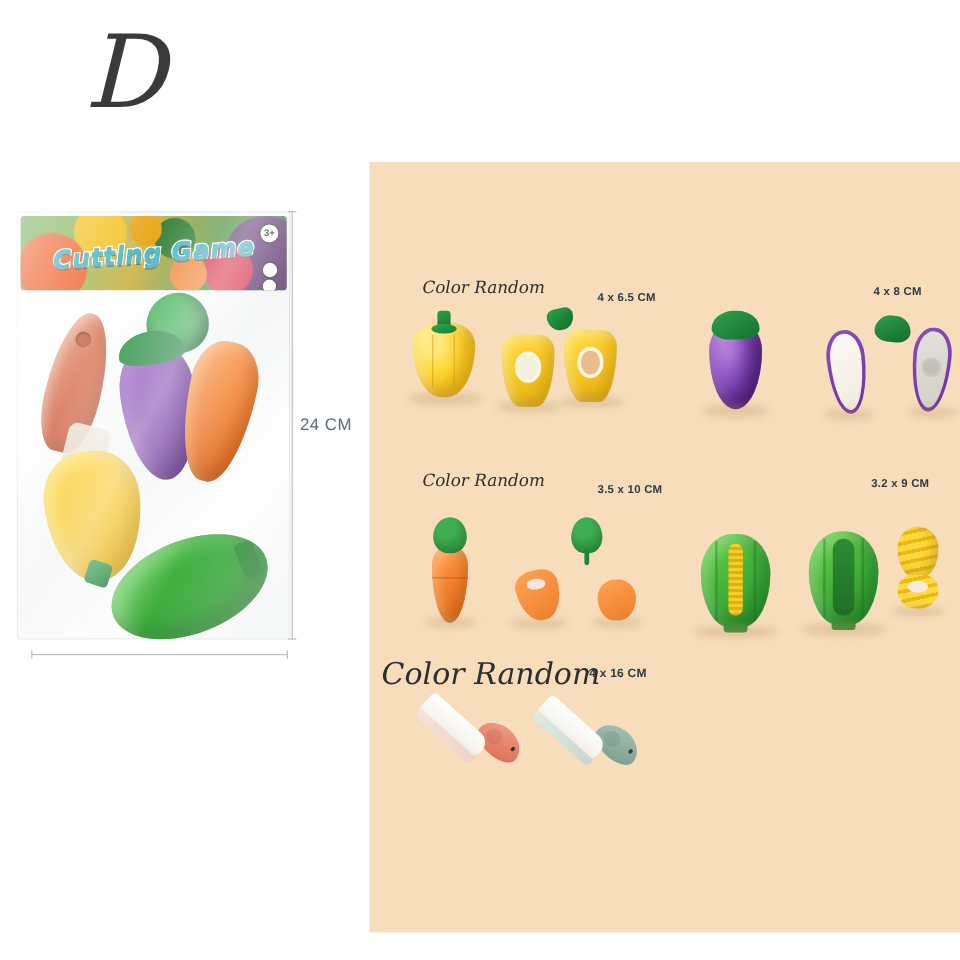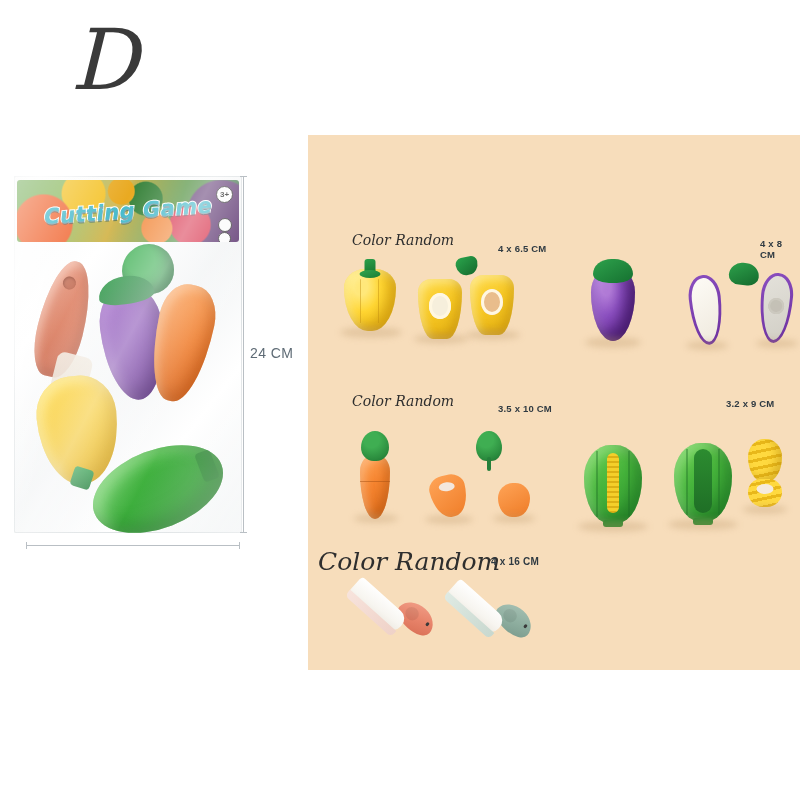--- a/index.html
+++ b/index.html
@@ -179,21 +179,21 @@
   .dim-h:before{left:0;}
   .dim-h:after{right:0;}
   .dim-h-label{
     position:absolute;left:0;top:551px;width:266px;text-align:center;
     font-size:9px;color:#5e6b75;letter-spacing:.4px;
     font-family:"Liberation Sans",sans-serif;
   }
 
   
   .panel{
-    position:absolute;left:308px;top:135px;width:492px;height:535px;
+    position:absolute;left:308px;top:135px;width:492px;height:642px;
     background:#f7ddbb;
   }
 
   .row{position:absolute;left:0;right:0;}
   .row-label{
     position:absolute;
     font-family:"DejaVu Serif",serif;
     font-style:italic;font-weight:400;
     color:#2e2e2e;
   }
@@ -433,21 +433,21 @@
 
   <div class="dim-v"></div>
   <div class="dim-v-label">24 CM</div>
   <div class="dim-h"></div>
 
   <div class="panel">
 
     <div class="row">
       <div class="row-label small" style="left:44px;top:97px;">Color Random</div>
       <div class="size-label" style="left:190px;top:108px;">4 x 6.5 CM</div>
-      <div class="size-label" style="left:420px;top:103px;margin-left:32px;">4 x 8 CM</div>
+      <div class="size-label" style="left:420px;top:103px;">4 x 8 CM</div>
 
       <div class="item" style="left:36px;top:134px;">
         <div class="pepper-whole">
           <div class="pepper-stem"></div>
           <div class="lobe" style="left:16px;"></div>
           <div class="lobe" style="left:34px;"></div>
         </div>
         <div class="sh" style="left:-4px;top:58px;width:62px;height:11px;"></div>
       </div>
 

